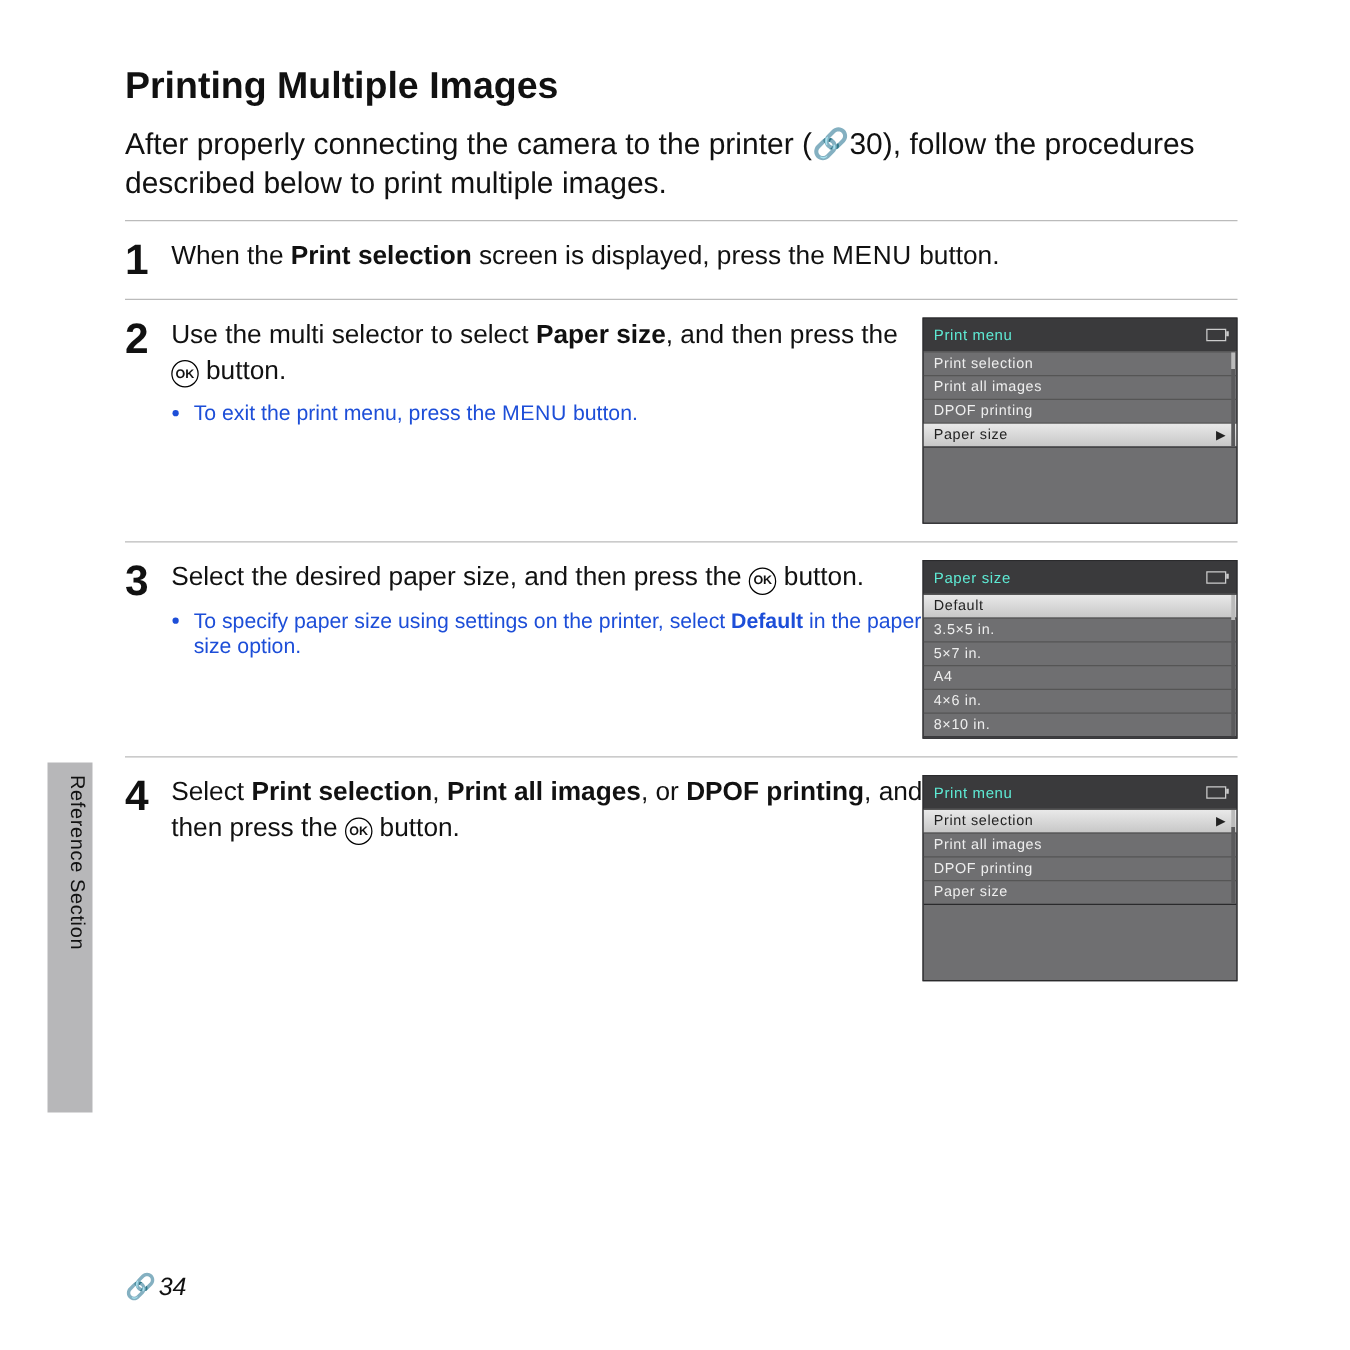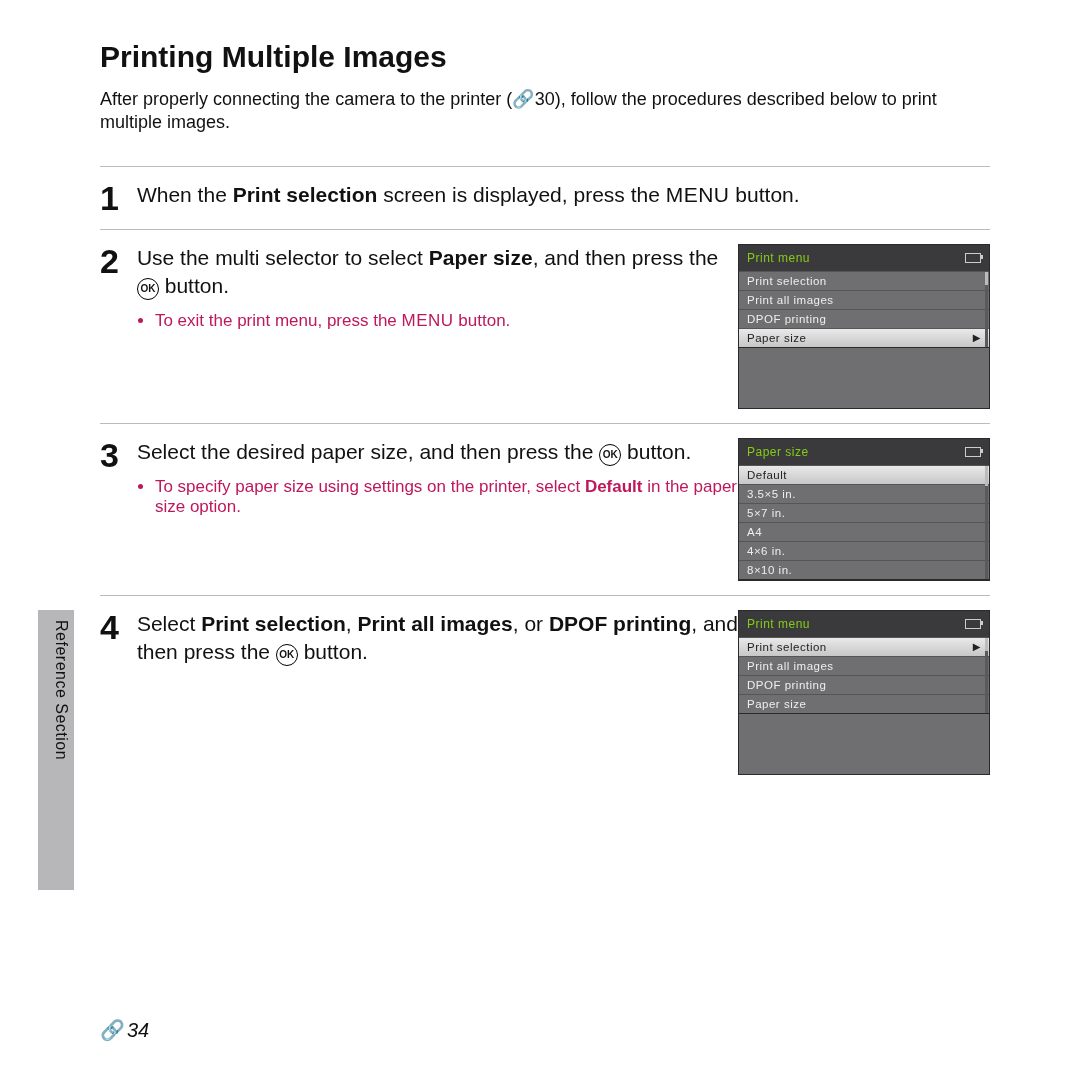--- a/index.html
+++ b/index.html
@@ -1,34 +1,34 @@
 <!DOCTYPE html>
 <html><head>
 <meta charset="utf-8">
 <style>
   html,body{margin:0;padding:0;width:1080px;height:1080px;background:#fff;font-family:"Segoe UI","Helvetica Neue",Arial,sans-serif;color:#111;}
   .page{position:relative;width:1080px;height:1080px;box-sizing:border-box;padding:40px 90px 40px 100px}
   .side-tab{position:absolute;left:38px;top:610px;width:36px;height:280px;background:#b7b7b9}
   .side-label{position:absolute;left:52px;top:620px;font-size:16px;writing-mode:vertical-rl;text-orientation:mixed;letter-spacing:.5px}
-  h1{font-size:30px;font-weight:700;margin:0 0 14px 0}
-  .intro{font-size:18px;line-height:1.3;margin-bottom:31px}
+  h1{font-size:30px;font-weight:700;margin:12px 0 14px 0}
+  .intro{font-size:24px;line-height:1.3;margin-bottom:14px}
   .ref-icon{display:inline-block;font-weight:700}
   hr{border:0;border-top:1px solid #bbb;margin:0}
   .step{display:flex;align-items:flex-start;gap:18px;padding:14px 0}
   .step-num{font-size:34px;font-weight:700;line-height:1}
   .step-body{flex:1;min-width:0}
   .step-head{font-size:21px;line-height:1.35}
-  .step-body ul{margin:10px 0 0 18px;padding:0;font-size:17px;color:#be185d}
+  .step-body ul{margin:10px 0 0 18px;padding:0;font-size:17px;color:#1d4ed8}
   .step-body ul li{margin-bottom:4px}
   .menu-token{font-family:"Arial Narrow",Arial,sans-serif;font-weight:400;letter-spacing:.5px}
   .ok-icon{display:inline-flex;align-items:center;justify-content:center;width:20px;height:20px;border:1.5px solid #000;border-radius:50%;font-size:10px;font-weight:700;position:relative;top:-1px}
   .step-row{display:flex;align-items:flex-start}
   .step-text{flex:1;min-width:0}
   .screen{width:252px;background:#3a3a3c;border:1px solid #2a2a2c;box-sizing:border-box;padding:0;color:#eaeaec;font-size:12px;letter-spacing:.5px;font-family:Arial,sans-serif}
-  .screen-title{display:flex;align-items:center;justify-content:space-between;padding:6px 8px 6px 8px;font-size:12px;color:#84cc16;background:#3a3a3c}
+  .screen-title{display:flex;align-items:center;justify-content:space-between;padding:6px 8px 6px 8px;font-size:12px;color:#5eead4;background:#3a3a3c}
   .batt{display:inline-block;width:14px;height:8px;border:1px solid #ccc;position:relative}
   .batt:after{content:"";position:absolute;right:-3px;top:1px;width:2px;height:4px;background:#ccc}
   .screen-list{background:#6f6f71;border-top:1px solid #555;border-bottom:1px solid #2a2a2c}
   .screen-item{padding:3px 8px;border-bottom:1px solid #555;color:#eee;font-size:11.5px}
   .screen-item:last-child{border-bottom:none}
   .screen-item.hl{background:linear-gradient(#e9e9e9,#c7c7c7);color:#222;display:flex;justify-content:space-between;align-items:center}
   .arrow{font-size:10px;color:#222}
   .screen-pad{height:60px;background:#6f6f71}
   .screen-scroll{position:relative}
   .screen-scroll:after{content:"";position:absolute;right:1px;top:0;bottom:0;width:3px;background:linear-gradient(#bbb 0,#bbb 18%,#5a5a5c 18%,#5a5a5c 100%)}

